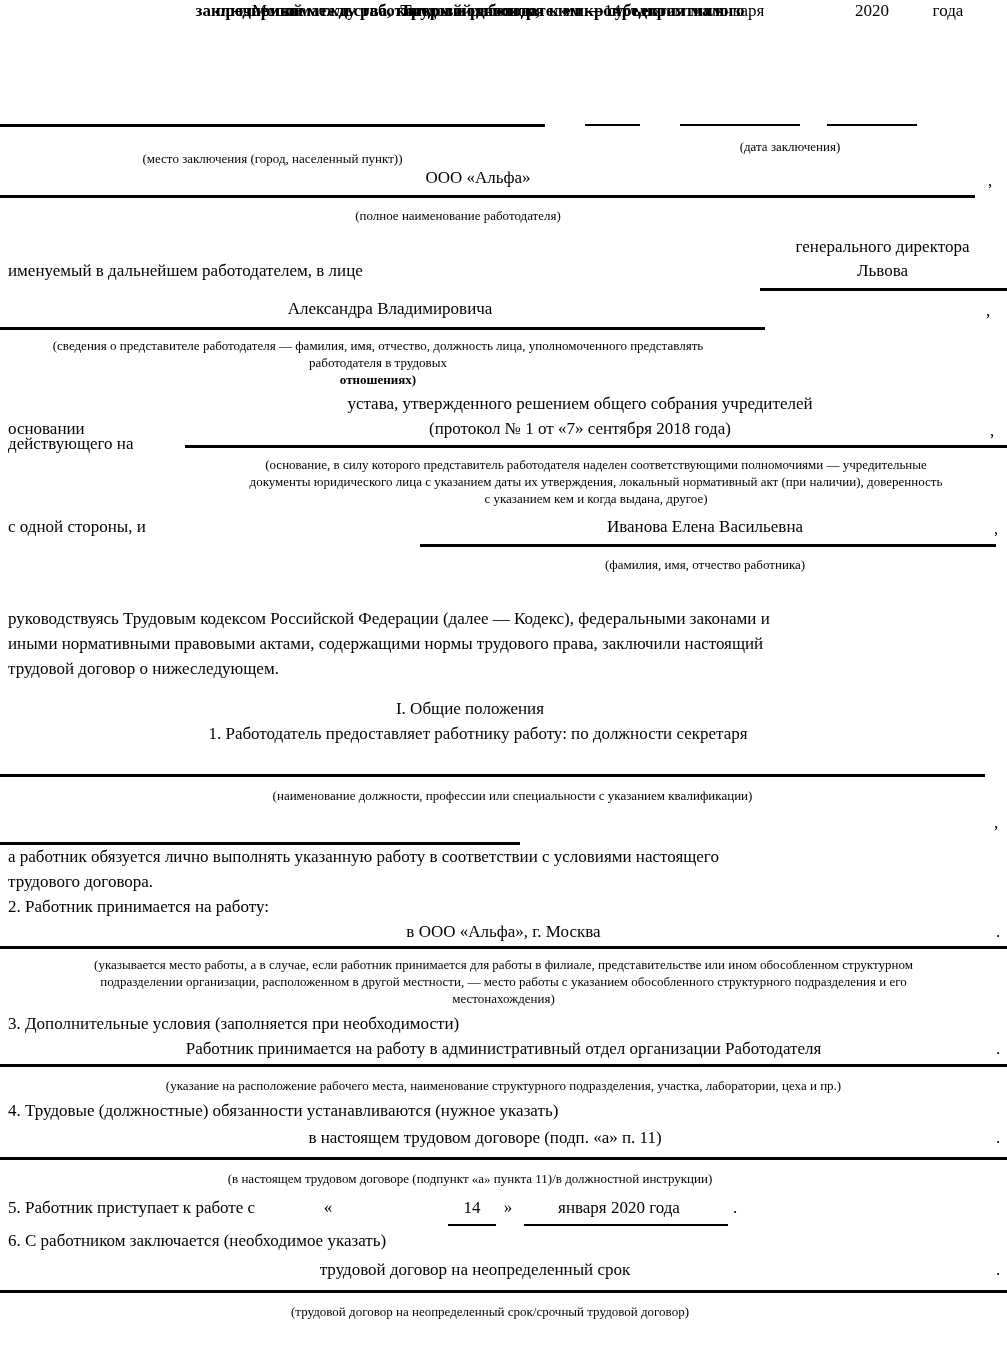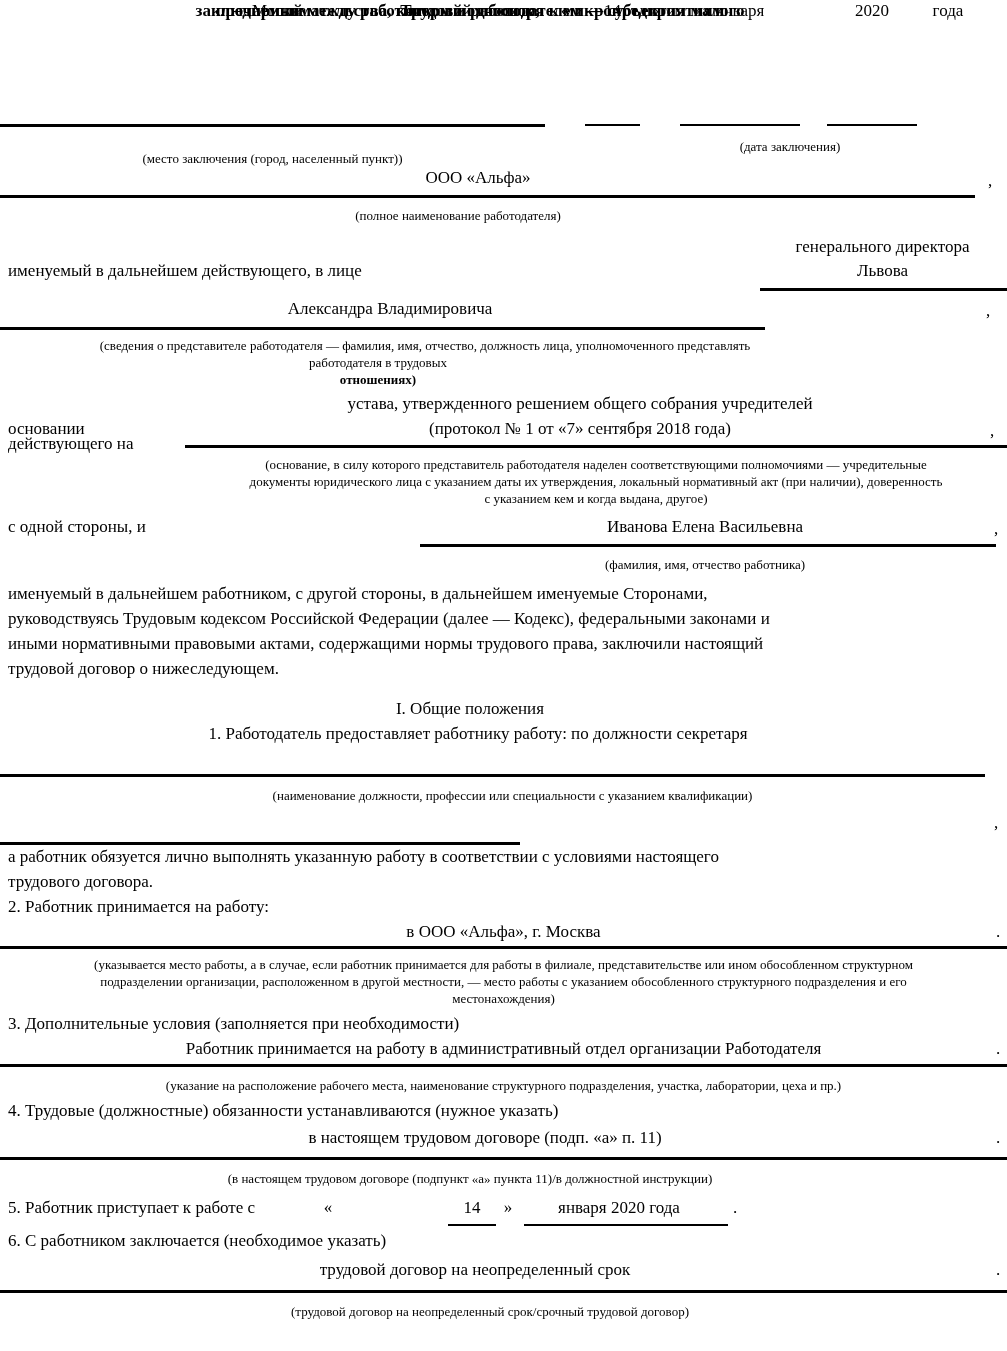--- a/index.html
+++ b/index.html
@@ -42,49 +42,48 @@
 
   <div class="lbl ctr" style="left:0;top:151px;width:545px;">(место заключения (город, населенный пункт))</div>
   <div class="lbl ctr" style="left:640px;top:139px;width:300px;">(дата заключения)</div>
 
   <div class="t ctr" style="left:0;top:167px;width:956px;">ООО «Альфа»</div>
   <div class="t" style="left:988px;top:170px;">,</div>
   <div class="ln" style="left:0;top:195px;width:975px;"></div>
   <div class="lbl ctr" style="left:0;top:208px;width:916px;">(полное наименование работодателя)</div>
 
   <div class="t ctr" style="left:758px;top:236px;width:249px;">генерального директора</div>
-  <div class="t" style="left:8px;top:260px;">именуемый в дальнейшем действующего, в лице</div>
+  <div class="t" style="left:8px;top:260px;">именуемый в дальнейшем работодателем, в лице</div>
   <div class="t ctr" style="left:758px;top:260px;width:249px;">Львова</div>
   <div class="ln" style="left:760px;top:288px;width:247px;"></div>
 
   <div class="t ctr" style="left:0;top:298px;width:780px;">Александра Владимировича</div>
   <div class="t" style="left:986px;top:300px;">,</div>
   <div class="ln" style="left:0;top:327px;width:765px;"></div>
 
-  <div class="lbl ctr" style="left:0;top:338px;width:756px;padding-left:47px;">(сведения о представителе работодателя — фамилия, имя, отчество, должность лица, уполномоченного представлять</div>
+  <div class="lbl ctr" style="left:0;top:338px;width:756px;">(сведения о представителе работодателя — фамилия, имя, отчество, должность лица, уполномоченного представлять</div>
   <div class="lbl ctr" style="left:0;top:355px;width:756px;">работодателя в трудовых</div>
   <div class="lbl ctr" style="left:0;top:372px;width:756px;font-weight:bold;">отношениях)</div>
 
   <div class="t" style="left:8px;top:404px;margin-top:29px;">действующего на</div>
   <div class="t" style="left:8px;top:418px;">основании</div>
   <div class="t ctr" style="left:185px;top:393px;width:790px;">устава, утвержденного решением общего собрания учредителей</div>
   <div class="t ctr" style="left:185px;top:418px;width:790px;">(протокол № 1 от «7» сентября 2018 года)</div>
   <div class="t" style="left:990px;top:420px;">,</div>
   <div class="ln" style="left:185px;top:445px;width:822px;"></div>
   <div class="lbl ctr" style="left:185px;top:457px;width:822px;">(основание, в силу которого представитель работодателя наделен соответствующими полномочиями — учредительные</div>
   <div class="lbl ctr" style="left:185px;top:474px;width:822px;">документы юридического лица с указанием даты их утверждения, локальный нормативный акт (при наличии), доверенность</div>
   <div class="lbl ctr" style="left:185px;top:491px;width:822px;font-family:Liberation Serif, serif;">с указанием кем и когда выдана, другое)</div>
 
   <div class="t" style="left:8px;top:516px;">с одной стороны, и</div>
   <div class="t ctr" style="left:420px;top:516px;width:570px;">Иванова Елена Васильевна</div>
   <div class="t" style="left:994px;top:518px;">,</div>
   <div class="ln" style="left:420px;top:544px;width:576px;"></div>
   <div class="lbl ctr" style="left:420px;top:557px;width:570px;">(фамилия, имя, отчество работника)</div>
 
-  <div class="t" style="left:8px;top:583px;">именуемый в дальнейшем работником, с другой стороны, в дальнейшем именуемые Сторонами,</div>
   <div class="t" style="left:8px;top:608px;">руководствуясь Трудовым кодексом Российской Федерации (далее — Кодекс), федеральными законами и</div>
   <div class="t" style="left:8px;top:633px;">иными нормативными правовыми актами, содержащими нормы трудового права, заключили настоящий</div>
   <div class="t" style="left:8px;top:658px;">трудовой договор о нижеследующем.</div>
 
   <div class="t ctr" style="left:0;top:698px;width:940px;">I. Общие положения</div>
   <div class="t ctr" style="left:0;top:723px;width:956px;">1. Работодатель предоставляет работнику работу: по должности секретаря</div>
 
   <div class="ln" style="left:0;top:774px;width:985px;"></div>
   <div class="lbl ctr" style="left:20px;top:788px;width:985px;">(наименование должности, профессии или специальности с указанием квалификации)</div>
 

